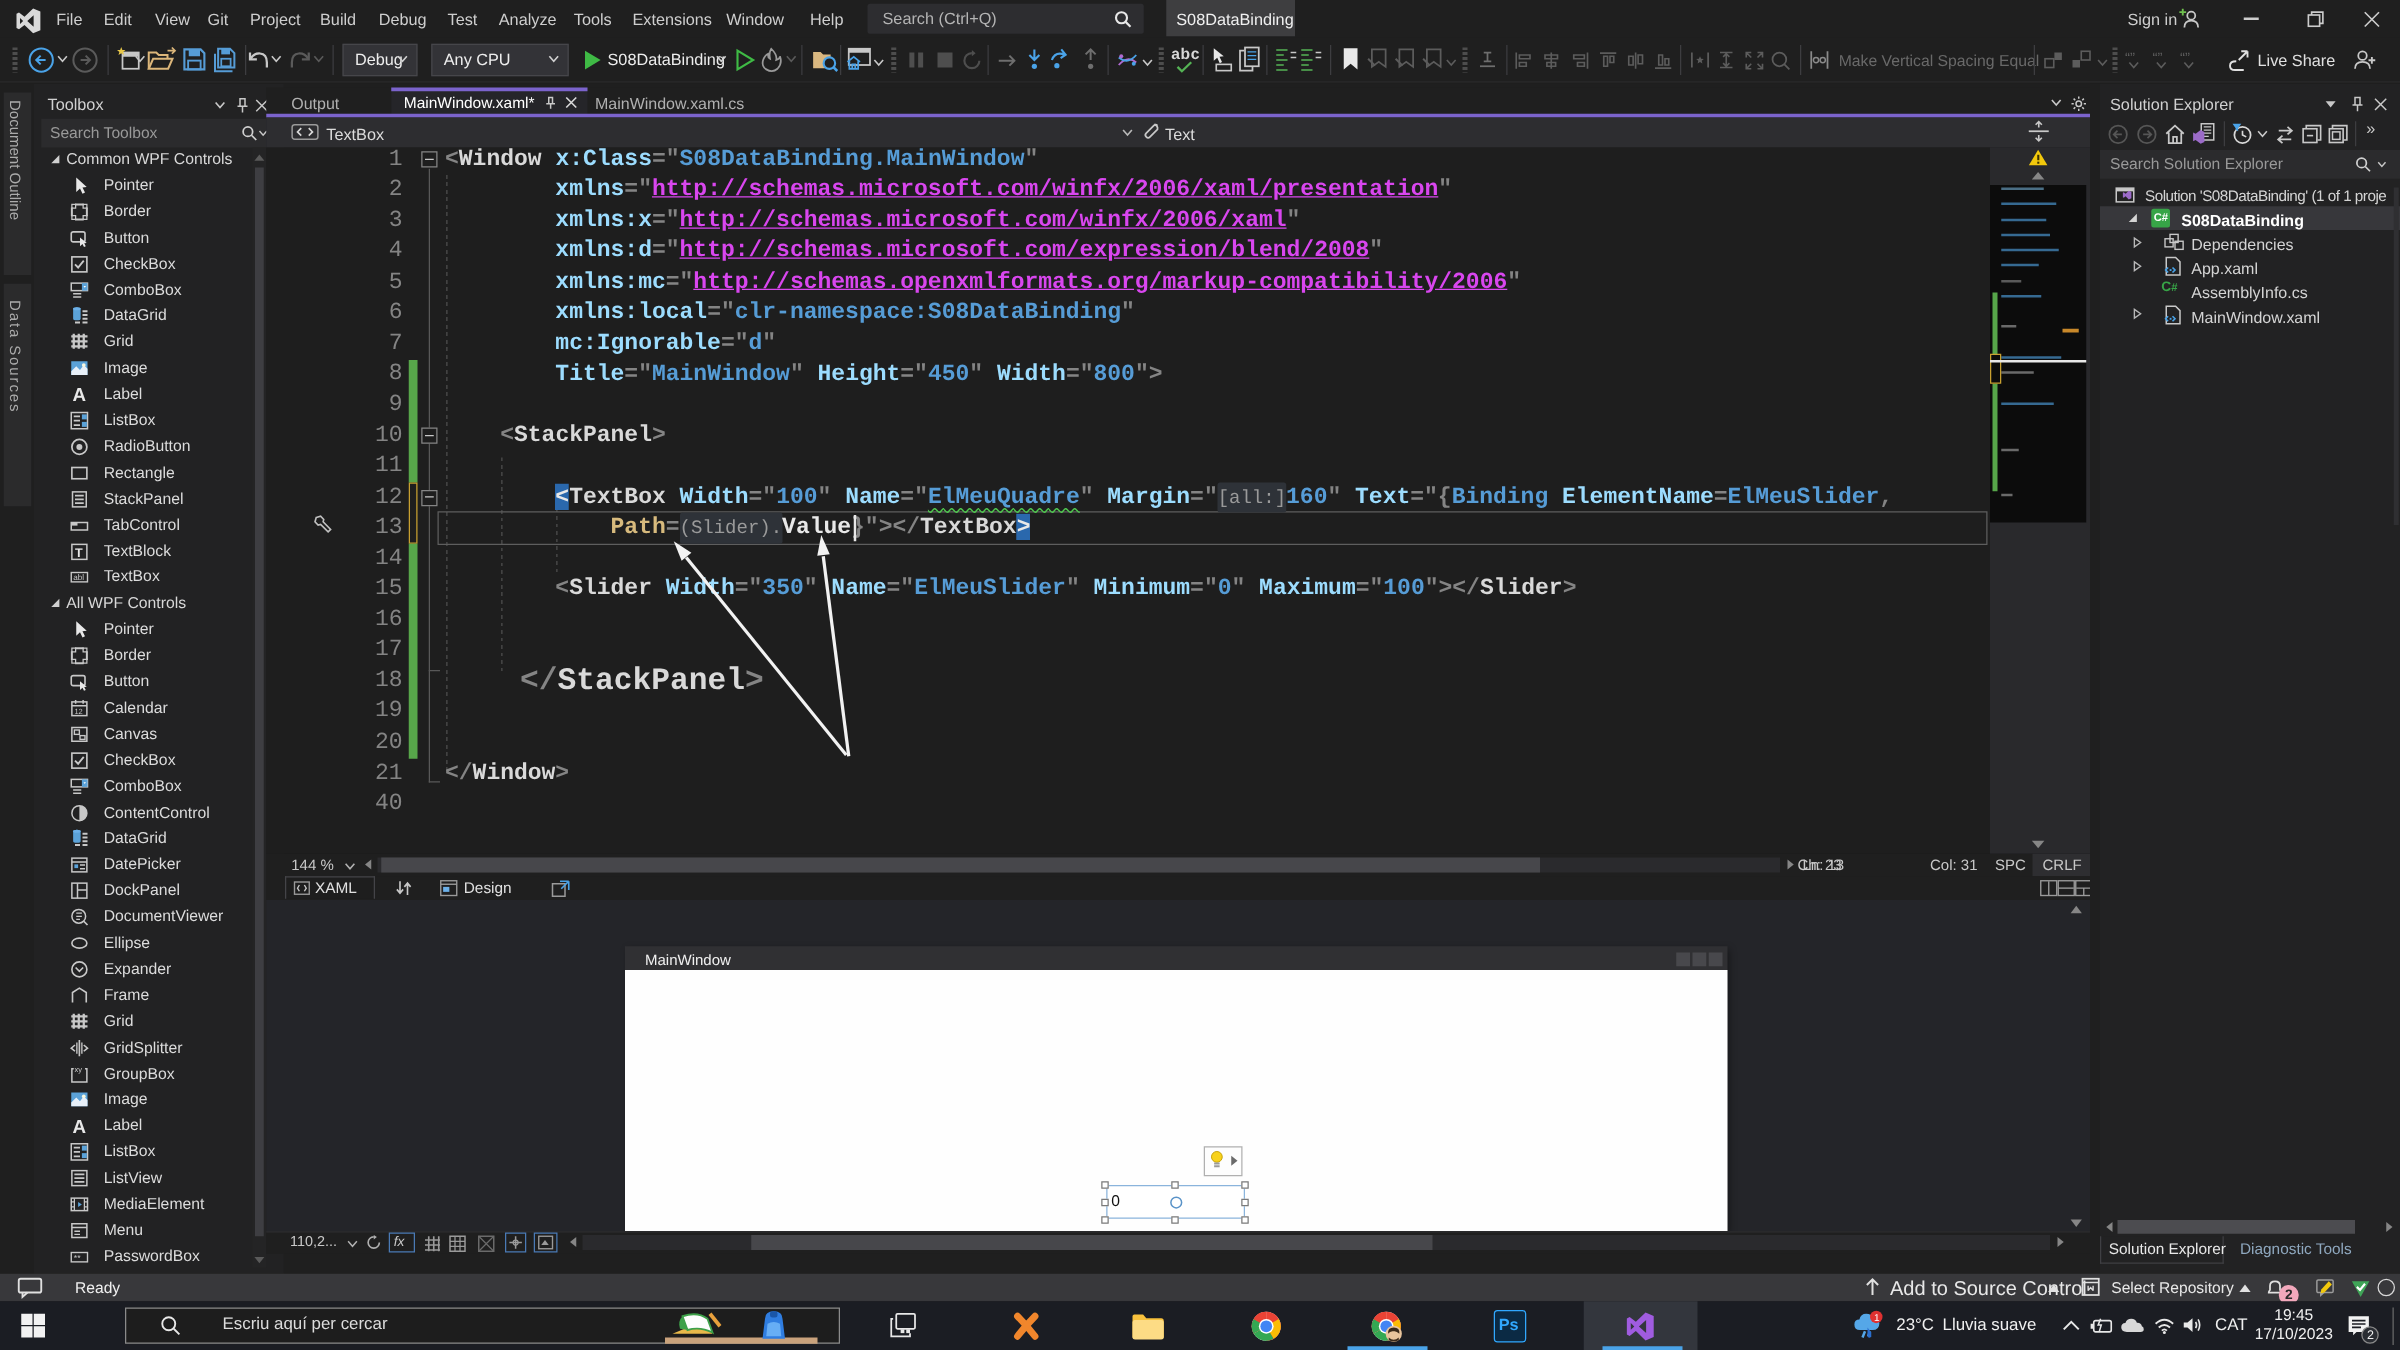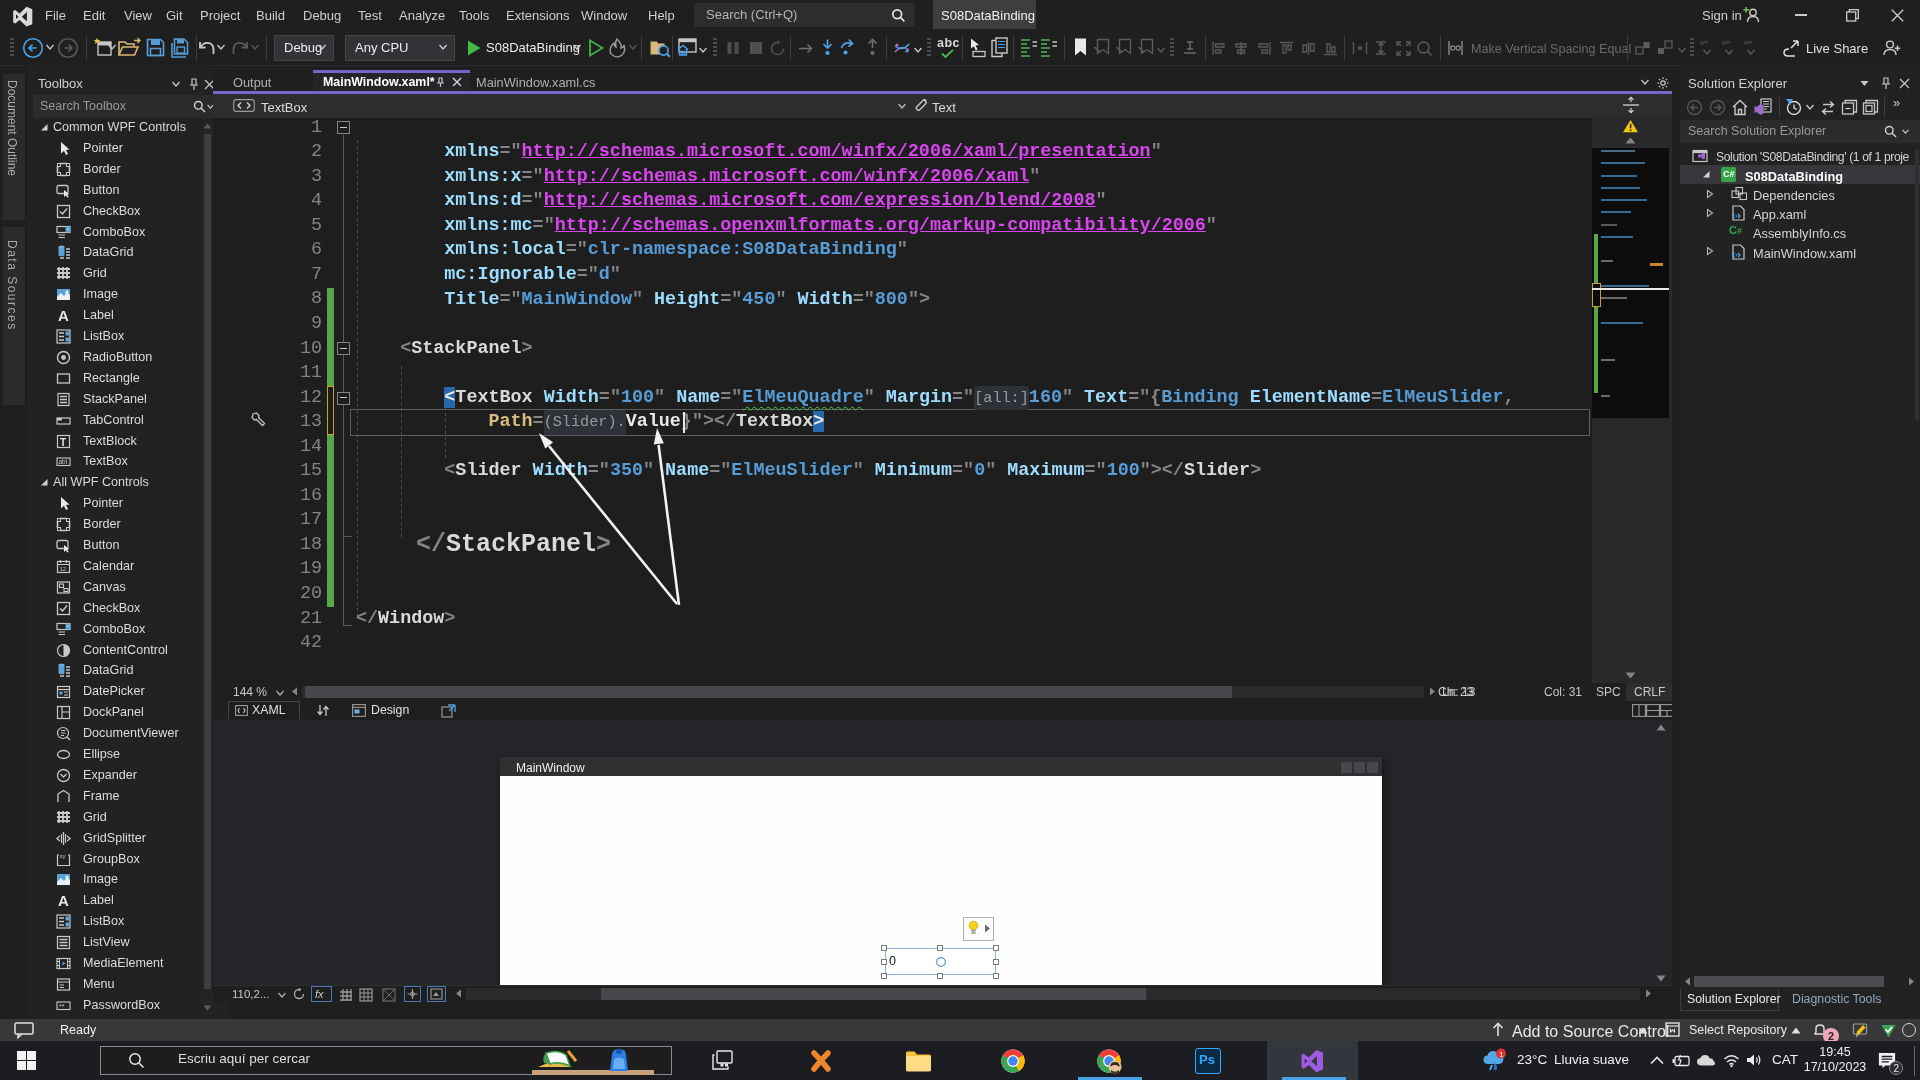--- a/index.html
+++ b/index.html
@@ -571,21 +571,21 @@
       <path d="M4.5 0.5 L8.5 5.5 L0.5 5.5 Z" fill="#5a5a5a"></path>
     </svg>
 <div class="abs" style="left:204px;top:134px;width:7px;height:855px;background:#3e3e42"></div>
 <svg width="9" height="6" viewBox="0 0 9 6" style="left:203px;top:1005px">
       <path d="M0.5 0.5 L8.5 0.5 L4.5 5.5 Z" fill="#5a5a5a"></path>
     </svg>
     <div class="abs" style="left:213px;top:70px;width:1459px;height:23.5px;background:#1f1f1f"></div>
 <div class="abs" style="left:233px;top:75px;font-size:12.8px;color:#b0b0b0">Output</div>
 <div class="abs" style="left:313px;top:70px;width:157px;height:23.5px;background:#252529"></div>
 <div class="abs" style="left:313px;top:70px;width:157px;height:2.5px;background:#7b63cc"></div>
-<div class="abs" style="left:323px;top:75px;font-size:12.4px;font-weight:bold;color:#ffffff">MainWindow.xaml*</div>
+<div class="abs" style="left:323px;top:75px;font-size:12.4px;font-weight:normal;color:#ffffff">MainWindow.xaml*</div>
 <svg width="11" height="11" viewBox="0 0 11 11" style="left:435px;top:77px">
       <path d="M4 1 L7 1 L7 6 L4 6 Z M5.5 6 L5.5 10 M2 6 L9 6" fill="none" stroke="#c8c8c8" stroke-width="1.2"></path>
     </svg>
 <svg width="10" height="10" viewBox="0 0 10 10" style="left:452px;top:77px">
       <path d="M1 1 L9 9 M9 1 L1 9" stroke="#d8d8d8" stroke-width="1.3"></path>
     </svg>
 <div class="abs" style="left:476px;top:75px;font-size:12.8px;color:#b0b0b0">MainWindow.xaml.cs</div>
 <svg width="8" height="6" viewBox="0 0 8 6" style="left:1641px;top:79px">
       <path d="M0.5 1 L4 5 L7.5 1" fill="none" stroke="#c8c8c8" stroke-width="1.3"></path>
     </svg>
@@ -660,41 +660,42 @@
       <div style="height:24.56px">12</div>
       <div style="height:24.56px">13</div>
       <div style="height:24.56px">14</div>
       <div style="height:24.56px">15</div>
       <div style="height:24.56px">16</div>
       <div style="height:24.56px">17</div>
       <div style="height:24.56px">18</div>
       <div style="height:24.56px">19</div>
       <div style="height:24.56px">20</div>
       <div style="height:24.56px">21</div>
-      <div style="height:24.56px">42</div>
+      <div style="height:24.56px">40</div>
     </div>
 <div class="abs" style="left:327px;top:287.5px;width:7px;height:98.2px;background:#57a64a"></div>
 <div class="abs" style="left:327px;top:385.8px;width:7px;height:49.1px;border:1.6px solid #c8a030"></div>
 <div class="abs" style="left:327px;top:434.9px;width:7px;height:171.9px;background:#57a64a"></div>
 <div class="abs" style="left:343px;top:135px;width:1px;height:491px;background:#585858"></div>
 <div class="abs" style="left:343px;top:536px;width:9px;height:1px;background:#585858"></div>
 <div class="abs" style="left:343px;top:625px;width:9px;height:1px;background:#585858"></div>
 <div class="abs" style="left:337px;top:121.4px;width:13px;height:13px;background:#1e1e1e;border:1px solid #858585"></div>
     <div class="abs" style="left:340px;top:126.9px;width:7px;height:1.4px;background:#c8c8c8"></div>
 <div class="abs" style="left:337px;top:342.4px;width:13px;height:13px;background:#1e1e1e;border:1px solid #858585"></div>
     <div class="abs" style="left:340px;top:347.9px;width:7px;height:1.4px;background:#c8c8c8"></div>
 <div class="abs" style="left:337px;top:391.5px;width:13px;height:13px;background:#1e1e1e;border:1px solid #858585"></div>
     <div class="abs" style="left:340px;top:397.0px;width:7px;height:1.4px;background:#c8c8c8"></div>
 <div class="abs" style="left:356.5px;top:140px;width:1px;height:480px;background-image:repeating-linear-gradient(#4e4e4e 0 3px,transparent 3px 6px)"></div>
 <div class="abs" style="left:400.7px;top:366px;width:1px;height:172px;background-image:repeating-linear-gradient(#4e4e4e 0 3px,transparent 3px 6px)"></div>
 <div class="abs" style="left:444.9px;top:407px;width:1px;height:53px;background-image:repeating-linear-gradient(#4e4e4e 0 3px,transparent 3px 6px)"></div>
 <svg width="17" height="17" viewBox="0 0 17 17" style="left:251px;top:412px">
       <path d="M2 2 L5.5 1 L8 3.5 L7.5 5.5 L13.5 11.5 L11.5 13.5 L5.5 7.5 L3.5 8 L1 5.5 Z" fill="none" stroke="#c0c0c0" stroke-width="1.3"></path>
     </svg>
 <div class="abs" style="left:350px;top:409.3px;width:1240px;height:26.6px;border:1px solid #5e5e5e"></div>
+<div class="abs mono" style="left:356px;top:115.6px;font-size:18.4px;line-height:24.56px;font-weight:bold;white-space:pre;color:#d9d9d9"><span class="cd">&lt;</span><span class="ct">Window</span> <span class="ca">x:Class</span><span class="cd">="</span><span class="cv">S08DataBinding.MainWindow</span><span class="cd">"</span></div>
 <div class="abs mono" style="left:356px;top:140.2px;font-size:18.4px;line-height:24.56px;font-weight:bold;white-space:pre;color:#d9d9d9">        <span class="ca">xmlns</span><span class="cd">="</span><span class="cu">http://schemas.microsoft.com/winfx/2006/xaml/presentation</span><span class="cd">"</span></div>
 <div class="abs mono" style="left:356px;top:164.7px;font-size:18.4px;line-height:24.56px;font-weight:bold;white-space:pre;color:#d9d9d9">        <span class="ca">xmlns:x</span><span class="cd">="</span><span class="cu">http://schemas.microsoft.com/winfx/2006/xaml</span><span class="cd">"</span></div>
 <div class="abs mono" style="left:356px;top:189.3px;font-size:18.4px;line-height:24.56px;font-weight:bold;white-space:pre;color:#d9d9d9">        <span class="ca">xmlns:d</span><span class="cd">="</span><span class="cu">http://schemas.microsoft.com/expression/blend/2008</span><span class="cd">"</span></div>
 <div class="abs mono" style="left:356px;top:213.8px;font-size:18.4px;line-height:24.56px;font-weight:bold;white-space:pre;color:#d9d9d9">        <span class="ca">xmlns:mc</span><span class="cd">="</span><span class="cu">http://schemas.openxmlformats.org/markup-compatibility/2006</span><span class="cd">"</span></div>
 <div class="abs mono" style="left:356px;top:238.4px;font-size:18.4px;line-height:24.56px;font-weight:bold;white-space:pre;color:#d9d9d9">        <span class="ca">xmlns:local</span><span class="cd">="</span><span class="cv">clr-namespace:S08DataBinding</span><span class="cd">"</span></div>
 <div class="abs mono" style="left:356px;top:263.0px;font-size:18.4px;line-height:24.56px;font-weight:bold;white-space:pre;color:#d9d9d9">        <span class="ca">mc:Ignorable</span><span class="cd">="</span><span class="cv">d</span><span class="cd">"</span></div>
 <div class="abs mono" style="left:356px;top:287.5px;font-size:18.4px;line-height:24.56px;font-weight:bold;white-space:pre;color:#d9d9d9">        <span class="ca">Title</span><span class="cd">="</span><span class="cv">MainWindow</span><span class="cd">"</span> <span class="ca">Height</span><span class="cd">="</span><span class="cv">450</span><span class="cd">"</span> <span class="ca">Width</span><span class="cd">="</span><span class="cv">800</span><span class="cd">"&gt;</span></div>
 <div class="abs mono" style="left:356px;top:336.6px;font-size:18.4px;line-height:24.56px;font-weight:bold;white-space:pre;color:#d9d9d9">    <span class="cd">&lt;</span><span class="ct">StackPanel</span><span class="cd">&gt;</span></div>
 <div class="abs mono" style="left:356px;top:385.8px;font-size:18.4px;line-height:24.56px;font-weight:bold;white-space:pre;color:#d9d9d9">        <span style="background:#2a68ad;color:#e8e8e8">&lt;</span><span class="ct">TextBox</span> <span class="ca">Width</span><span class="cd">="</span><span class="cv">100</span><span class="cd">"</span> <span class="ca">Name</span><span class="cd">="</span><span class="cv" style="text-decoration:underline wavy 1.2px #4ec94e;text-underline-offset:4px">ElMeuQuadre</span><span class="cd">"</span> <span class="ca">Margin</span><span class="cd">="</span><span class="ghost">[all:]</span><span class="cv">160</span><span class="cd">"</span> <span class="ca">Text</span><span class="cd">="{</span><span class="cv">Binding</span> <span class="ca">ElementName</span><span class="cd">=</span><span class="cv">ElMeuSlider</span><span class="cd">,</span></div>
 <div class="abs mono" style="left:356px;top:410.3px;font-size:18.4px;line-height:24.56px;font-weight:bold;white-space:pre;color:#d9d9d9">            <span style="color:#d7ba7d">Path</span><span class="cd">=</span><span class="ghost">(Slider).</span><span style="color:#e8e8e8">Value</span><span class="cd">}"&gt;&lt;/</span><span class="ct">TextBox</span><span style="background:#2a68ad;color:#e8e8e8">&gt;</span></div>

